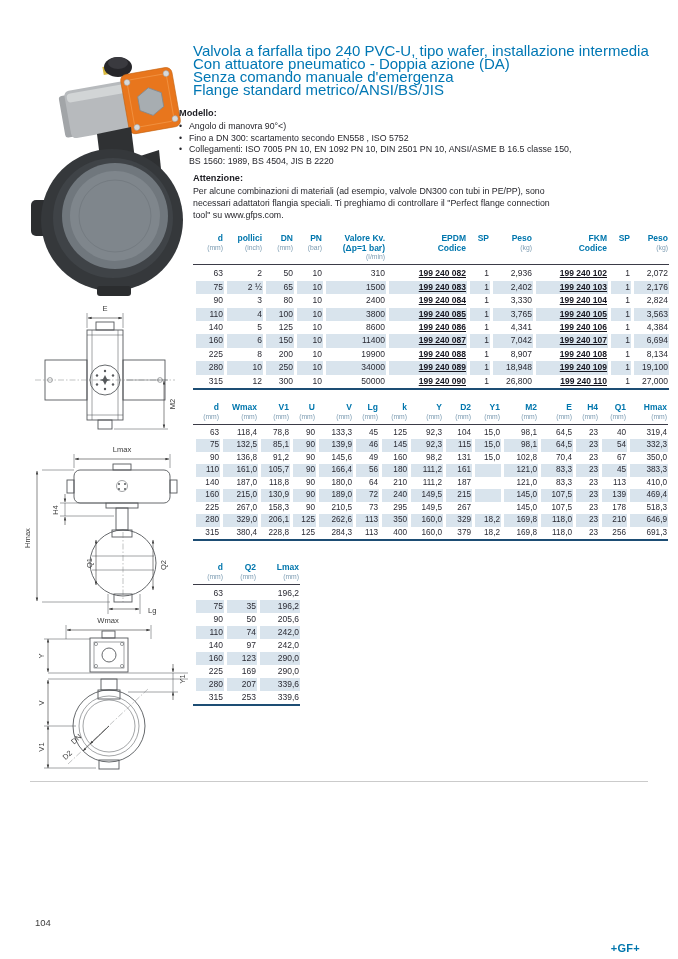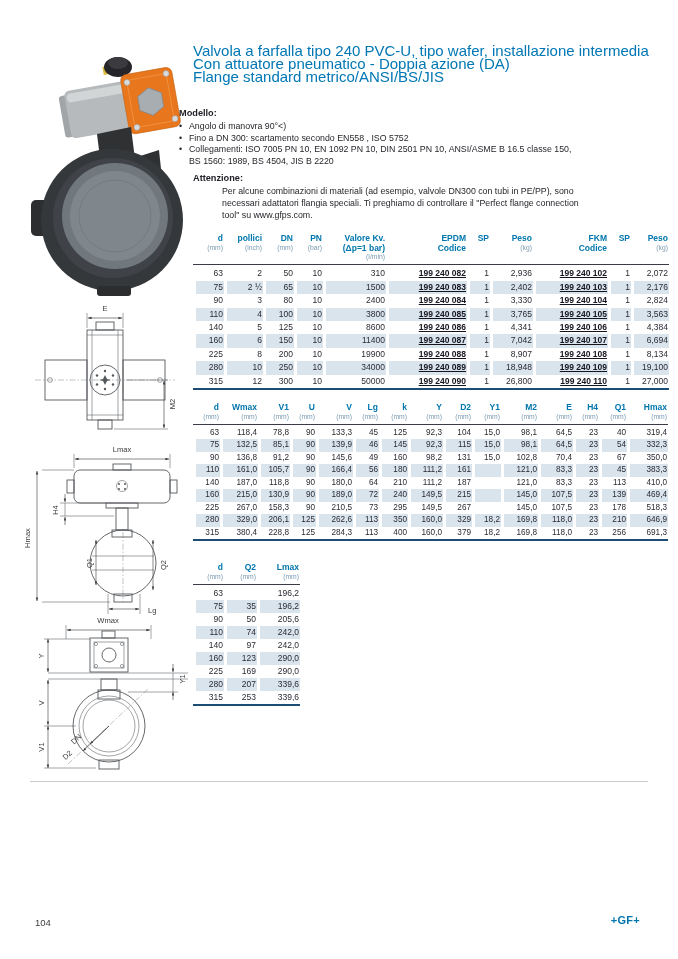--- a/index.html
+++ b/index.html
@@ -10,21 +10,21 @@
   .title-block { position:absolute; left:193px; top:44px; width:475px; }
   .title-line { color:#0077b4; font-weight:normal; font-size:15px; line-height:13px; white-space:nowrap; }
 
   .modello-block { position:absolute; left:179px; top:107px; width:468px; }
   .sec-heading { font-size:9.2px; font-weight:bold; color:#1e1e24; line-height:12px; margin-bottom:2px; }
   .bullet { display:flex; font-size:8.8px; line-height:11.6px; }
   .bullet .dot { width:10px; flex:0 0 10px; }
   .b-lines div { white-space:nowrap; }
 
   .att-block { position:absolute; left:193px; top:172px; width:468px; }
-  .att-lines div { font-size:8.8px; line-height:11.8px; white-space:nowrap;margin-left:29px; }
+  .att-lines div { font-size:8.8px; line-height:11.8px; white-space:nowrap; }
 
   
   .dtable { position:absolute; border-collapse:collapse; table-layout:fixed; }
   .dtable th { vertical-align:top; text-align:right; padding:0 1px 3px 0;
                border-bottom:1.6px solid #3b3b47; font-weight:bold; }
   .dtable td { text-align:right; padding:0 1px 0 0; color:#2a2a33; overflow:hidden; }
   .dtable .tl { color:#0076ad; font-size:8.5px; line-height:9.6px; font-weight:bold; }
   .dtable .tu { color:#7d9cb2; font-size:6.8px; line-height:8.2px; font-weight:normal; }
   .dtable tr.shade td { background:#d9e4ed; box-shadow: inset 3px 0 0 #ffffff; }
   .dtable td.code { font-weight:bold; color:#15151f;text-decoration:underline; }
@@ -53,21 +53,21 @@
   
   .img-abs { position:absolute; }
   .drawing text { font-family:"Liberation Sans", sans-serif; font-size:7.6px; fill:#3a3a3a; }
   .drawing .ln { stroke:#55585b; stroke-width:0.9; fill:none; }
   .drawing .lt { stroke:#55585b; stroke-width:0.55; fill:none; }
   .drawing .dl { stroke:#3a3a3a; stroke-width:0.6; fill:none; }
   .drawing .cl { stroke:#77797c; stroke-width:0.45; fill:none; stroke-dasharray:6 2 1.5 2; }
 
   .divider { position:absolute; left:30px; right:30px; top:781px; border-top:1px solid #cbcbcb; }
   .page-num { position:absolute; left:35px; top:917px; font-size:9.5px; color:#3c3c3c; }
-  .brand { position:absolute; right:38px; top:914px; font-size:11px; font-weight:bold; color:#0076ad; letter-spacing:0.3px; }
+  .brand { position:absolute; right:38px; top:942px; font-size:11px; font-weight:bold; color:#0076ad; letter-spacing:0.3px; }
 </style>
 </head>
 <body>
 
 <div class="page">
 
   <svg class="img-abs" style="left:25px; top:40px;" width="160" height="258" viewBox="0 0 160 258">
 
     <g>
       <rect x="78" y="26" width="12" height="8" fill="#d9b93e" transform="rotate(-10 84 30)"></rect>
@@ -246,20 +246,21 @@
     <line class="cl" x1="50" y1="149" x2="130" y2="74"></line>
     <line class="dl" x1="91" y1="111" x2="72" y2="129" marker-end="url(#m3)"></line>
     <line class="dl" x1="91" y1="111" x2="65" y2="136" marker-end="url(#m3)"></line>
     <text transform="rotate(-43 60 126)" x="60" y="126" text-anchor="middle">DN</text>
     <text transform="rotate(-43 51 142)" x="51" y="142" text-anchor="middle">D2</text>
   </svg>
 
   <div class="title-block">
     <div class="title-line">Valvola a farfalla tipo 240 PVC-U, tipo wafer, installazione intermedia</div>
     <div class="title-line">Con attuatore pneumatico - Doppia azione (DA)</div>
+    <div class="title-line">Senza comando manuale d'emergenza</div>
     <div class="title-line">Flange standard metrico/ANSI/BS/JIS</div>
   </div>
 
   <div class="modello-block">
     <div class="sec-heading">Modello:</div>
     <div class="bullet">
       <span class="dot">•</span>
       <div class="b-lines">
           <div>Angolo di manovra 90°&lt;)</div>
         </div>

